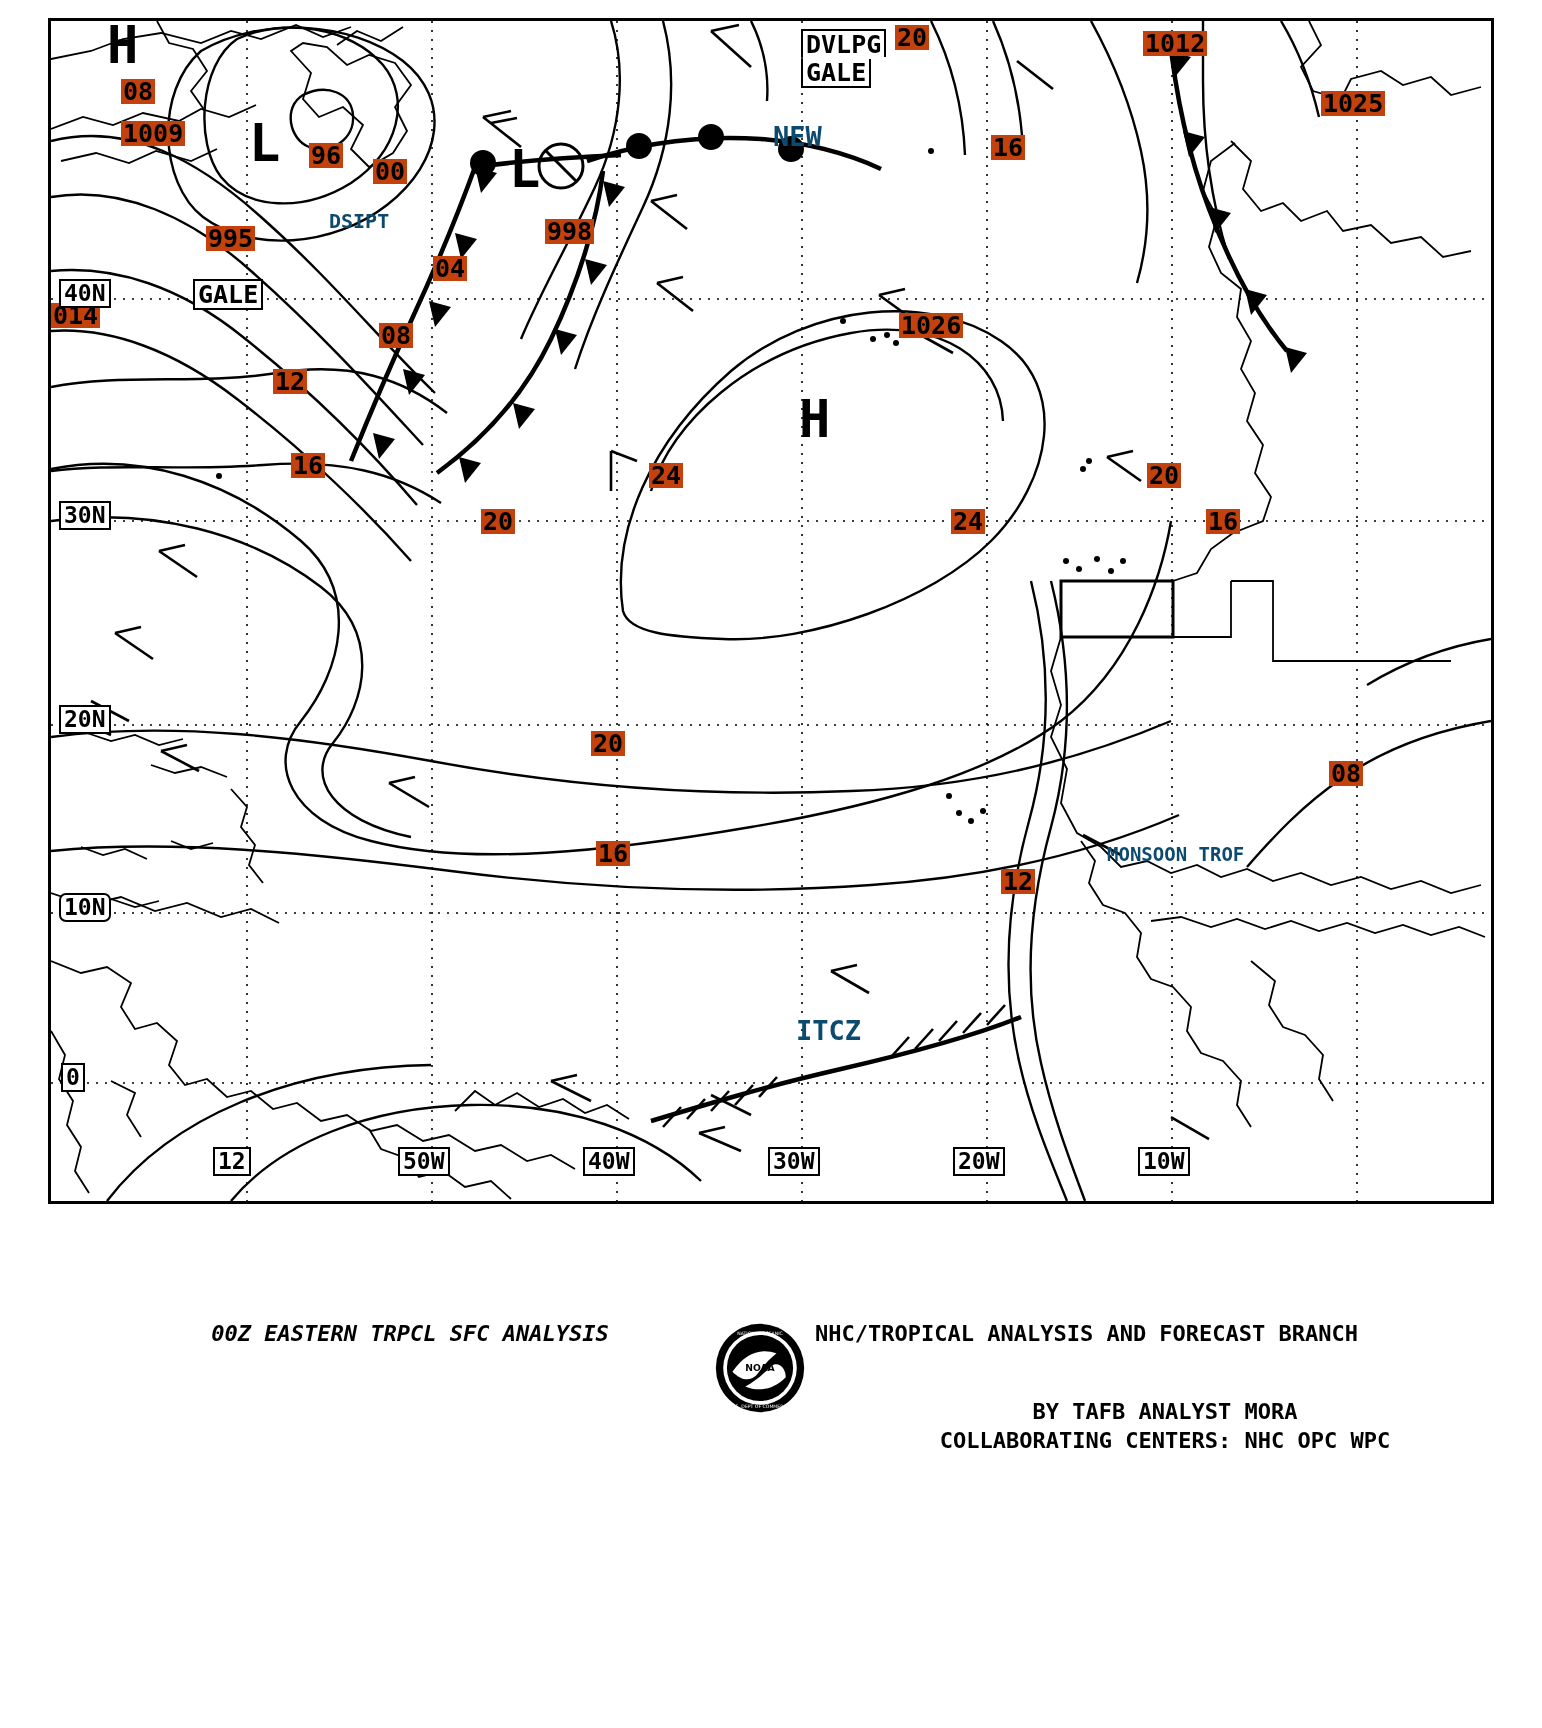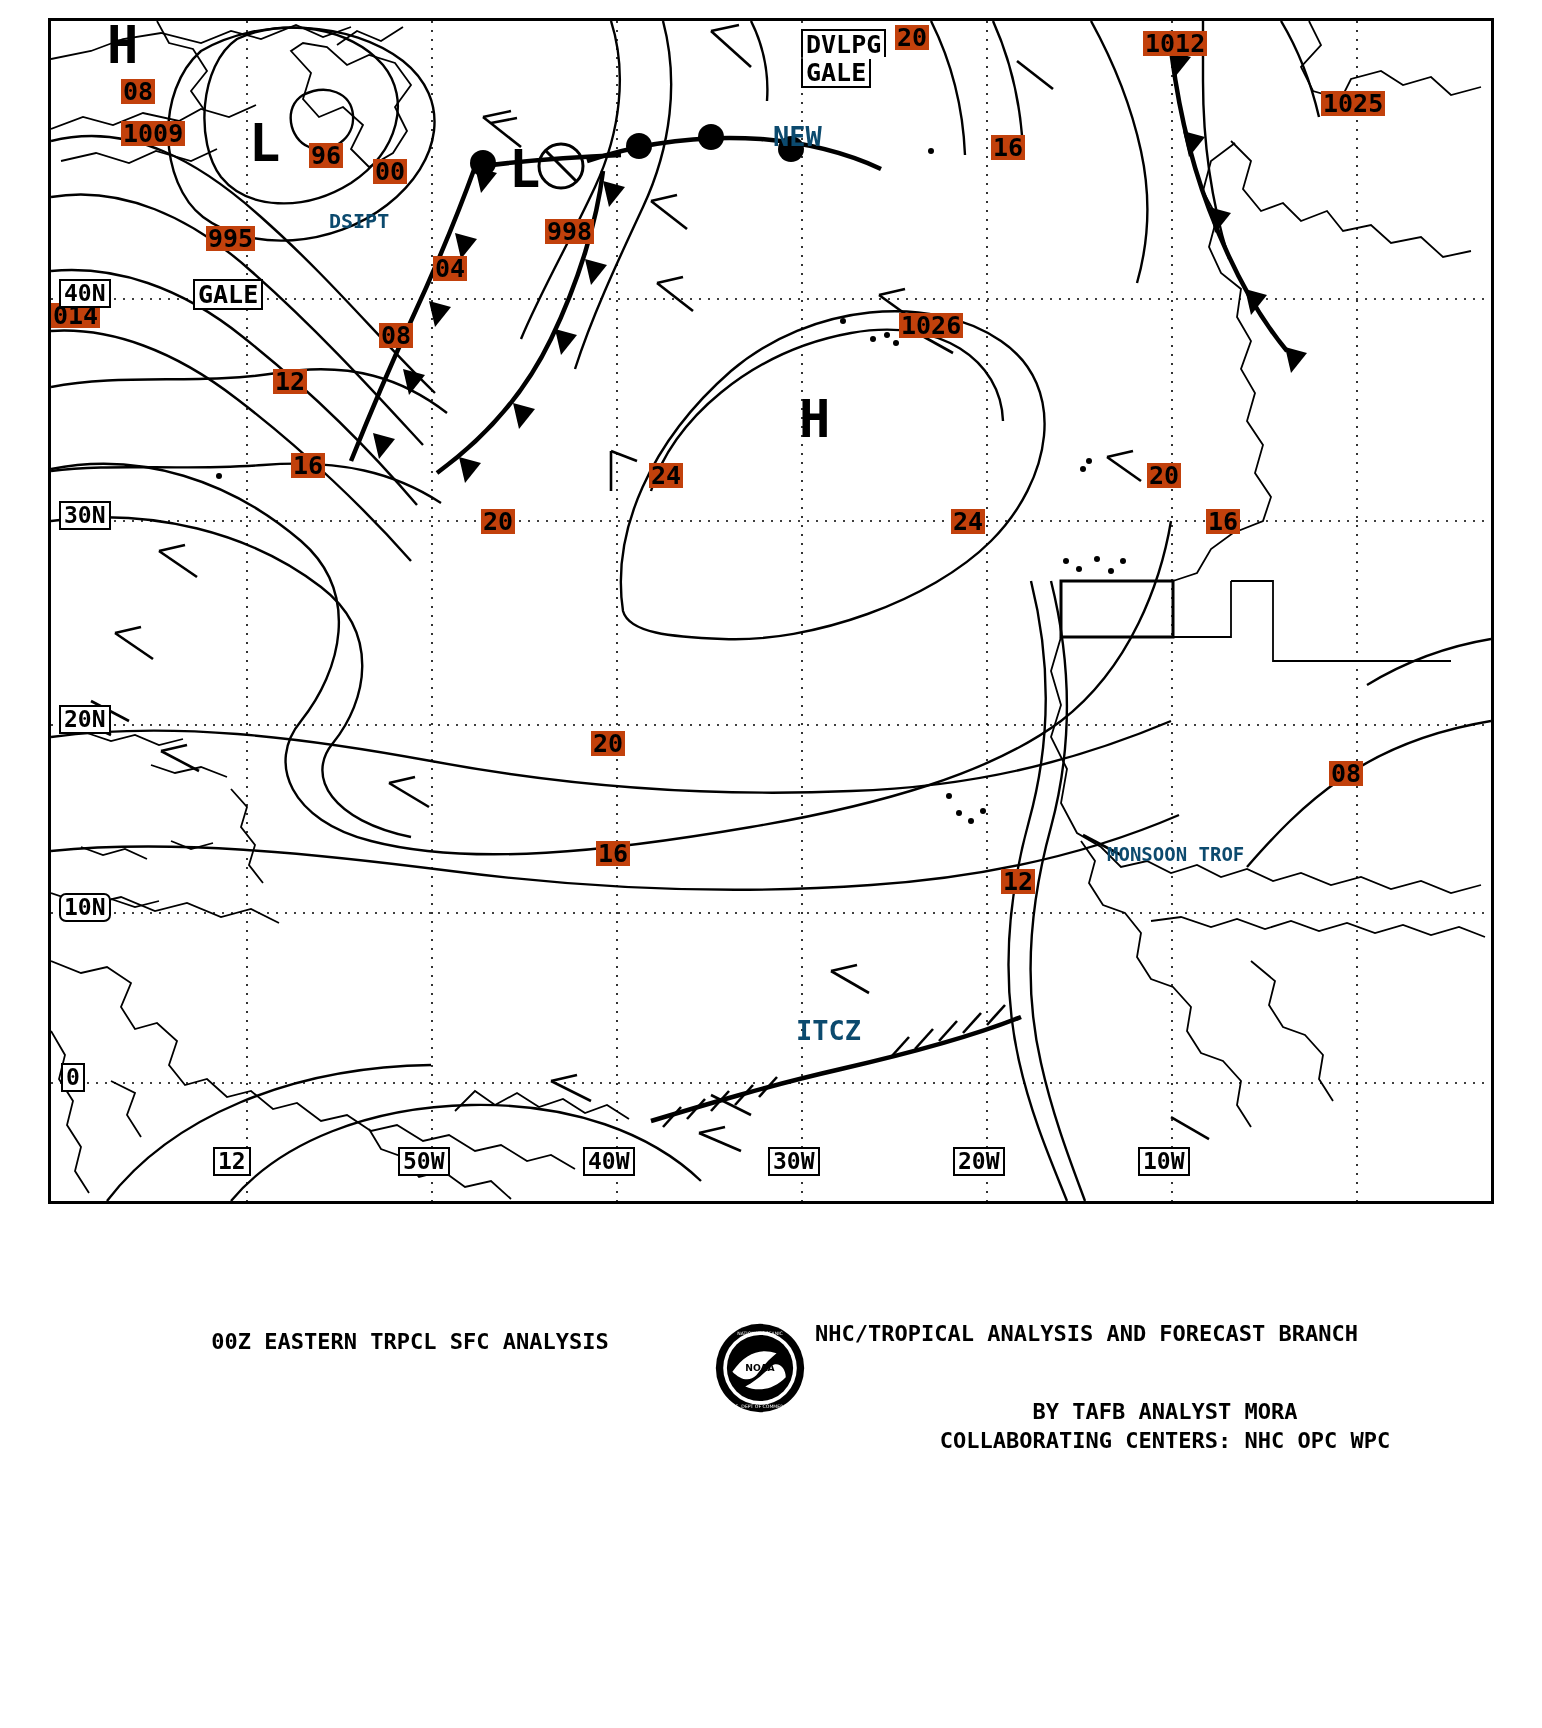--- a/index.html
+++ b/index.html
@@ -76,27 +76,28 @@
   #footer {
     position: absolute;
     left: 0;
     top: 1320px;
     width: 1542px;
     height: 200px;
   }
   .foot-left {
     position: absolute;
     left: 100px;
-    top: 8px;
+    top: 0px;
     width: 620px;
     text-align: center;
     font-family: "DejaVu Sans Mono", monospace;
     font-size: 22px;
     font-weight: bold;
     line-height: 1.3;
+    font-style: italic;
   }
   .foot-right {
     position: absolute;
     left: 815px;
     top: 0px;
     width: 700px;
     font-family: "DejaVu Sans Mono", monospace;
     font-size: 22px;
     font-weight: bold;
     line-height: 1.3;

